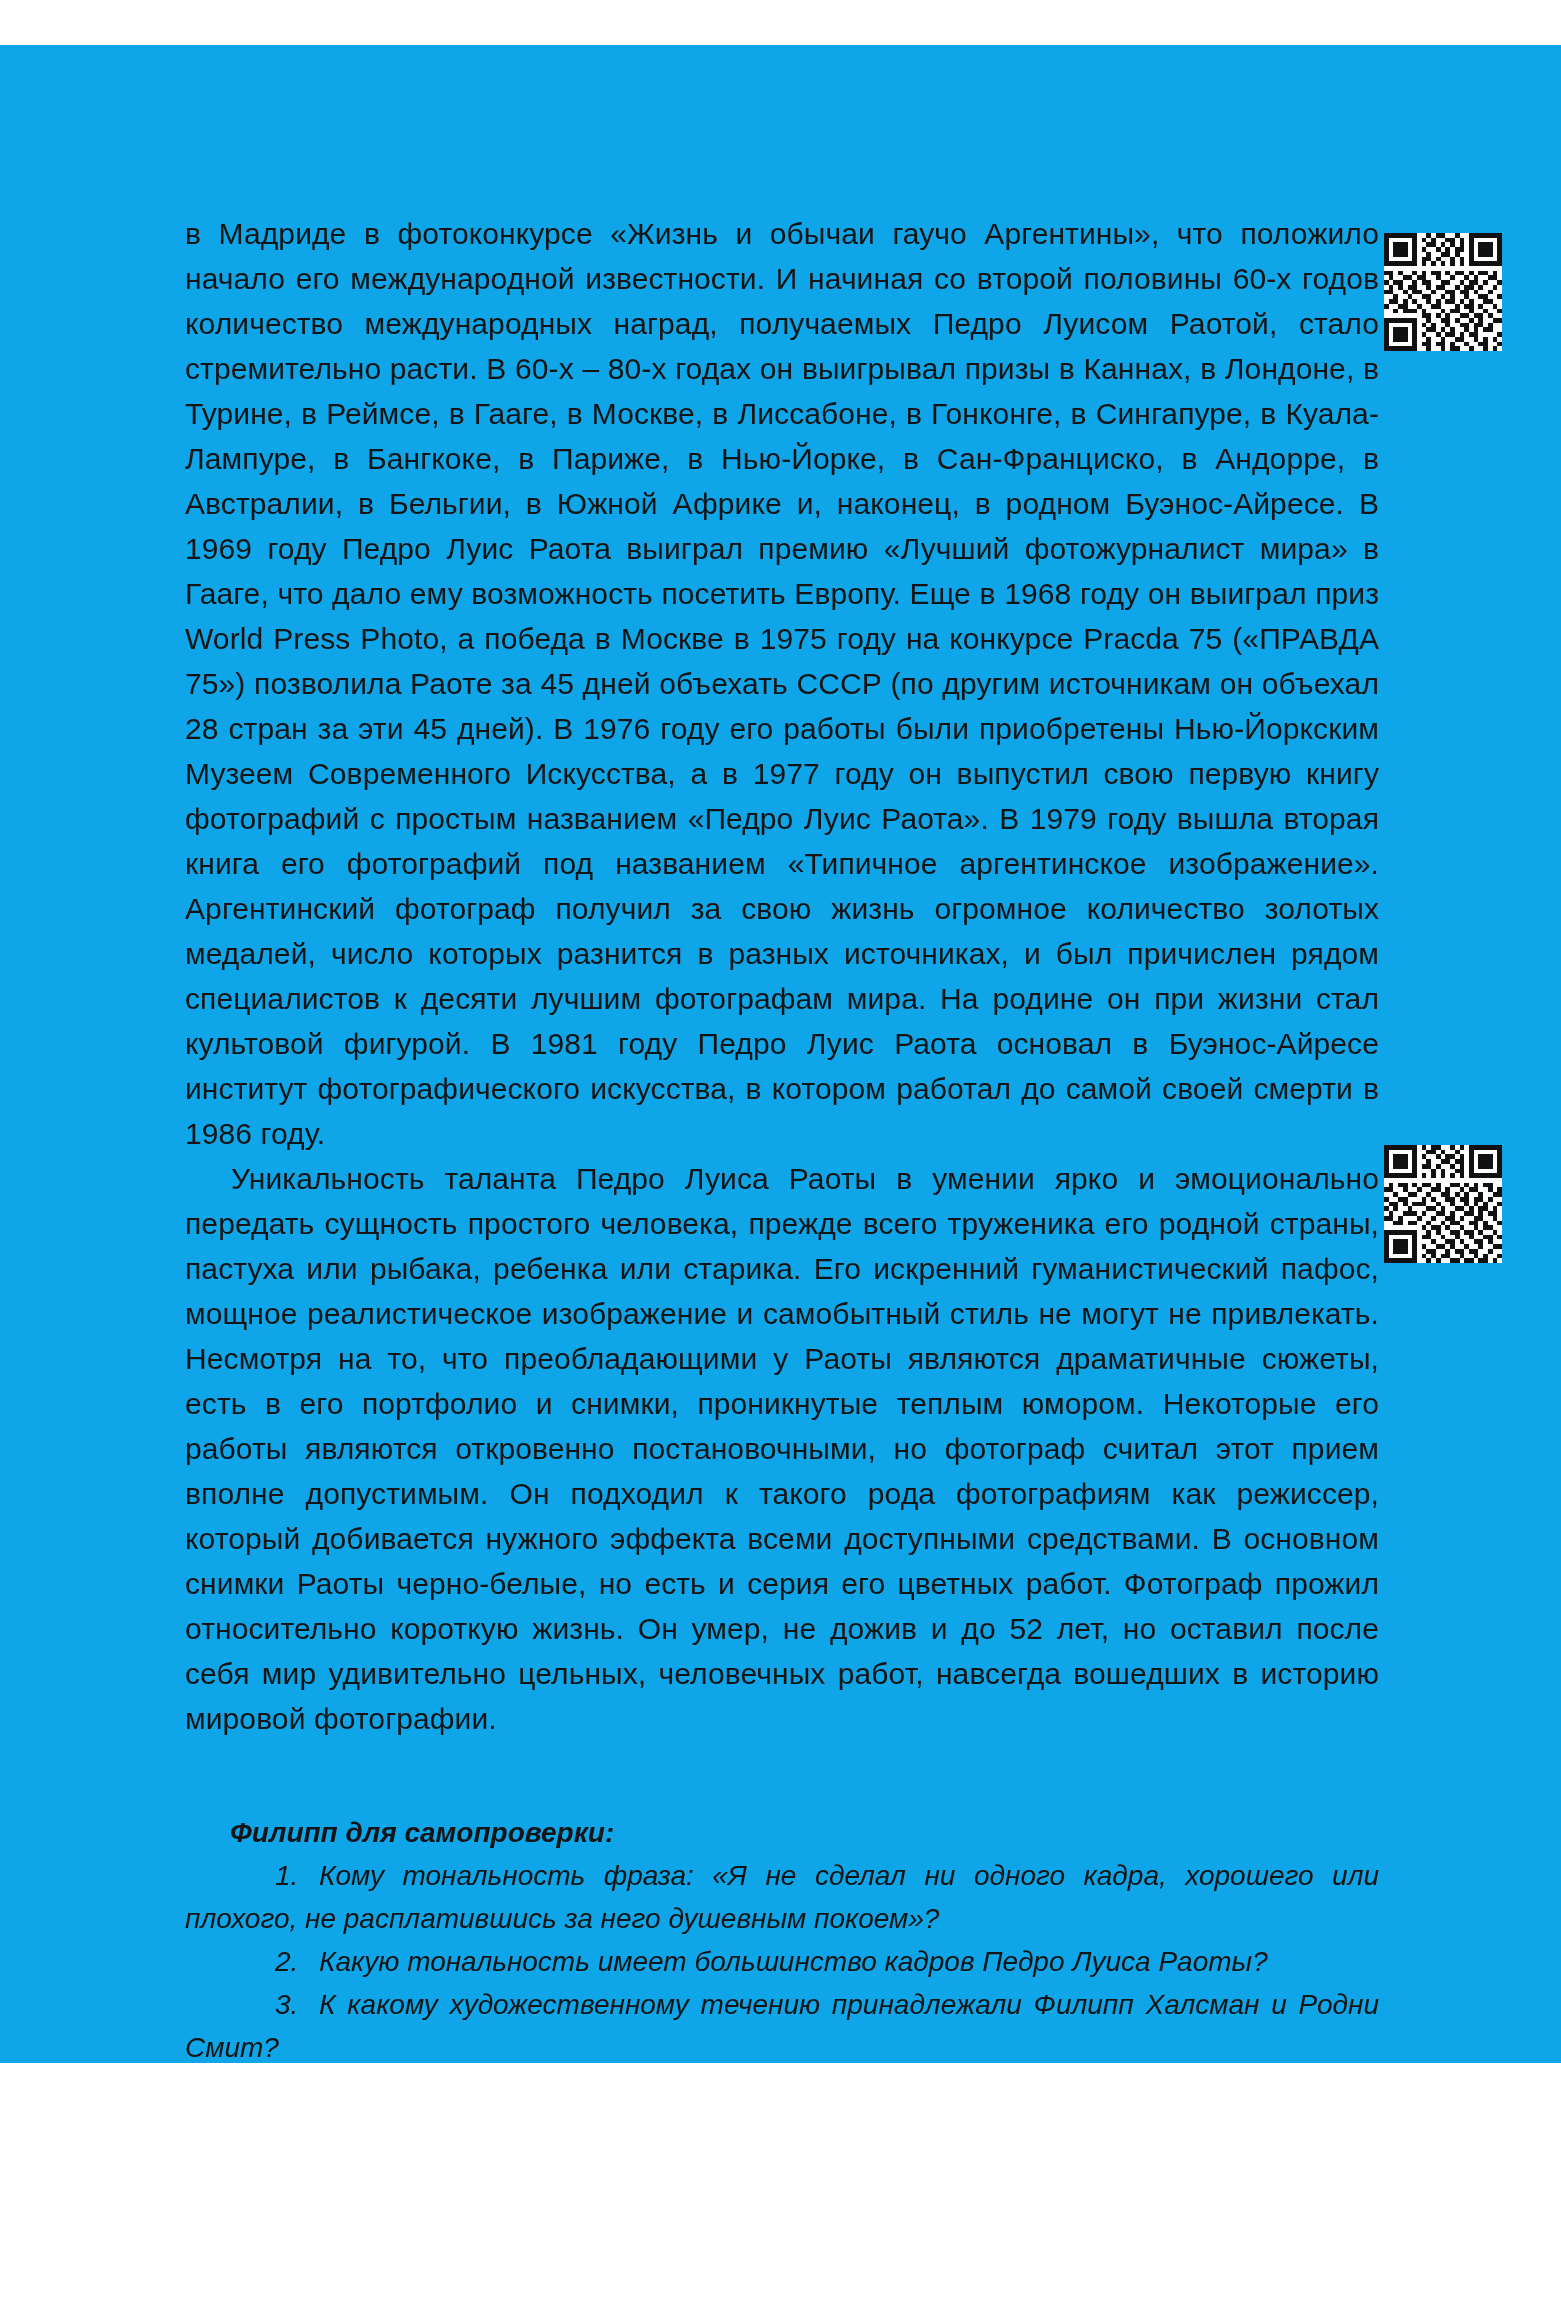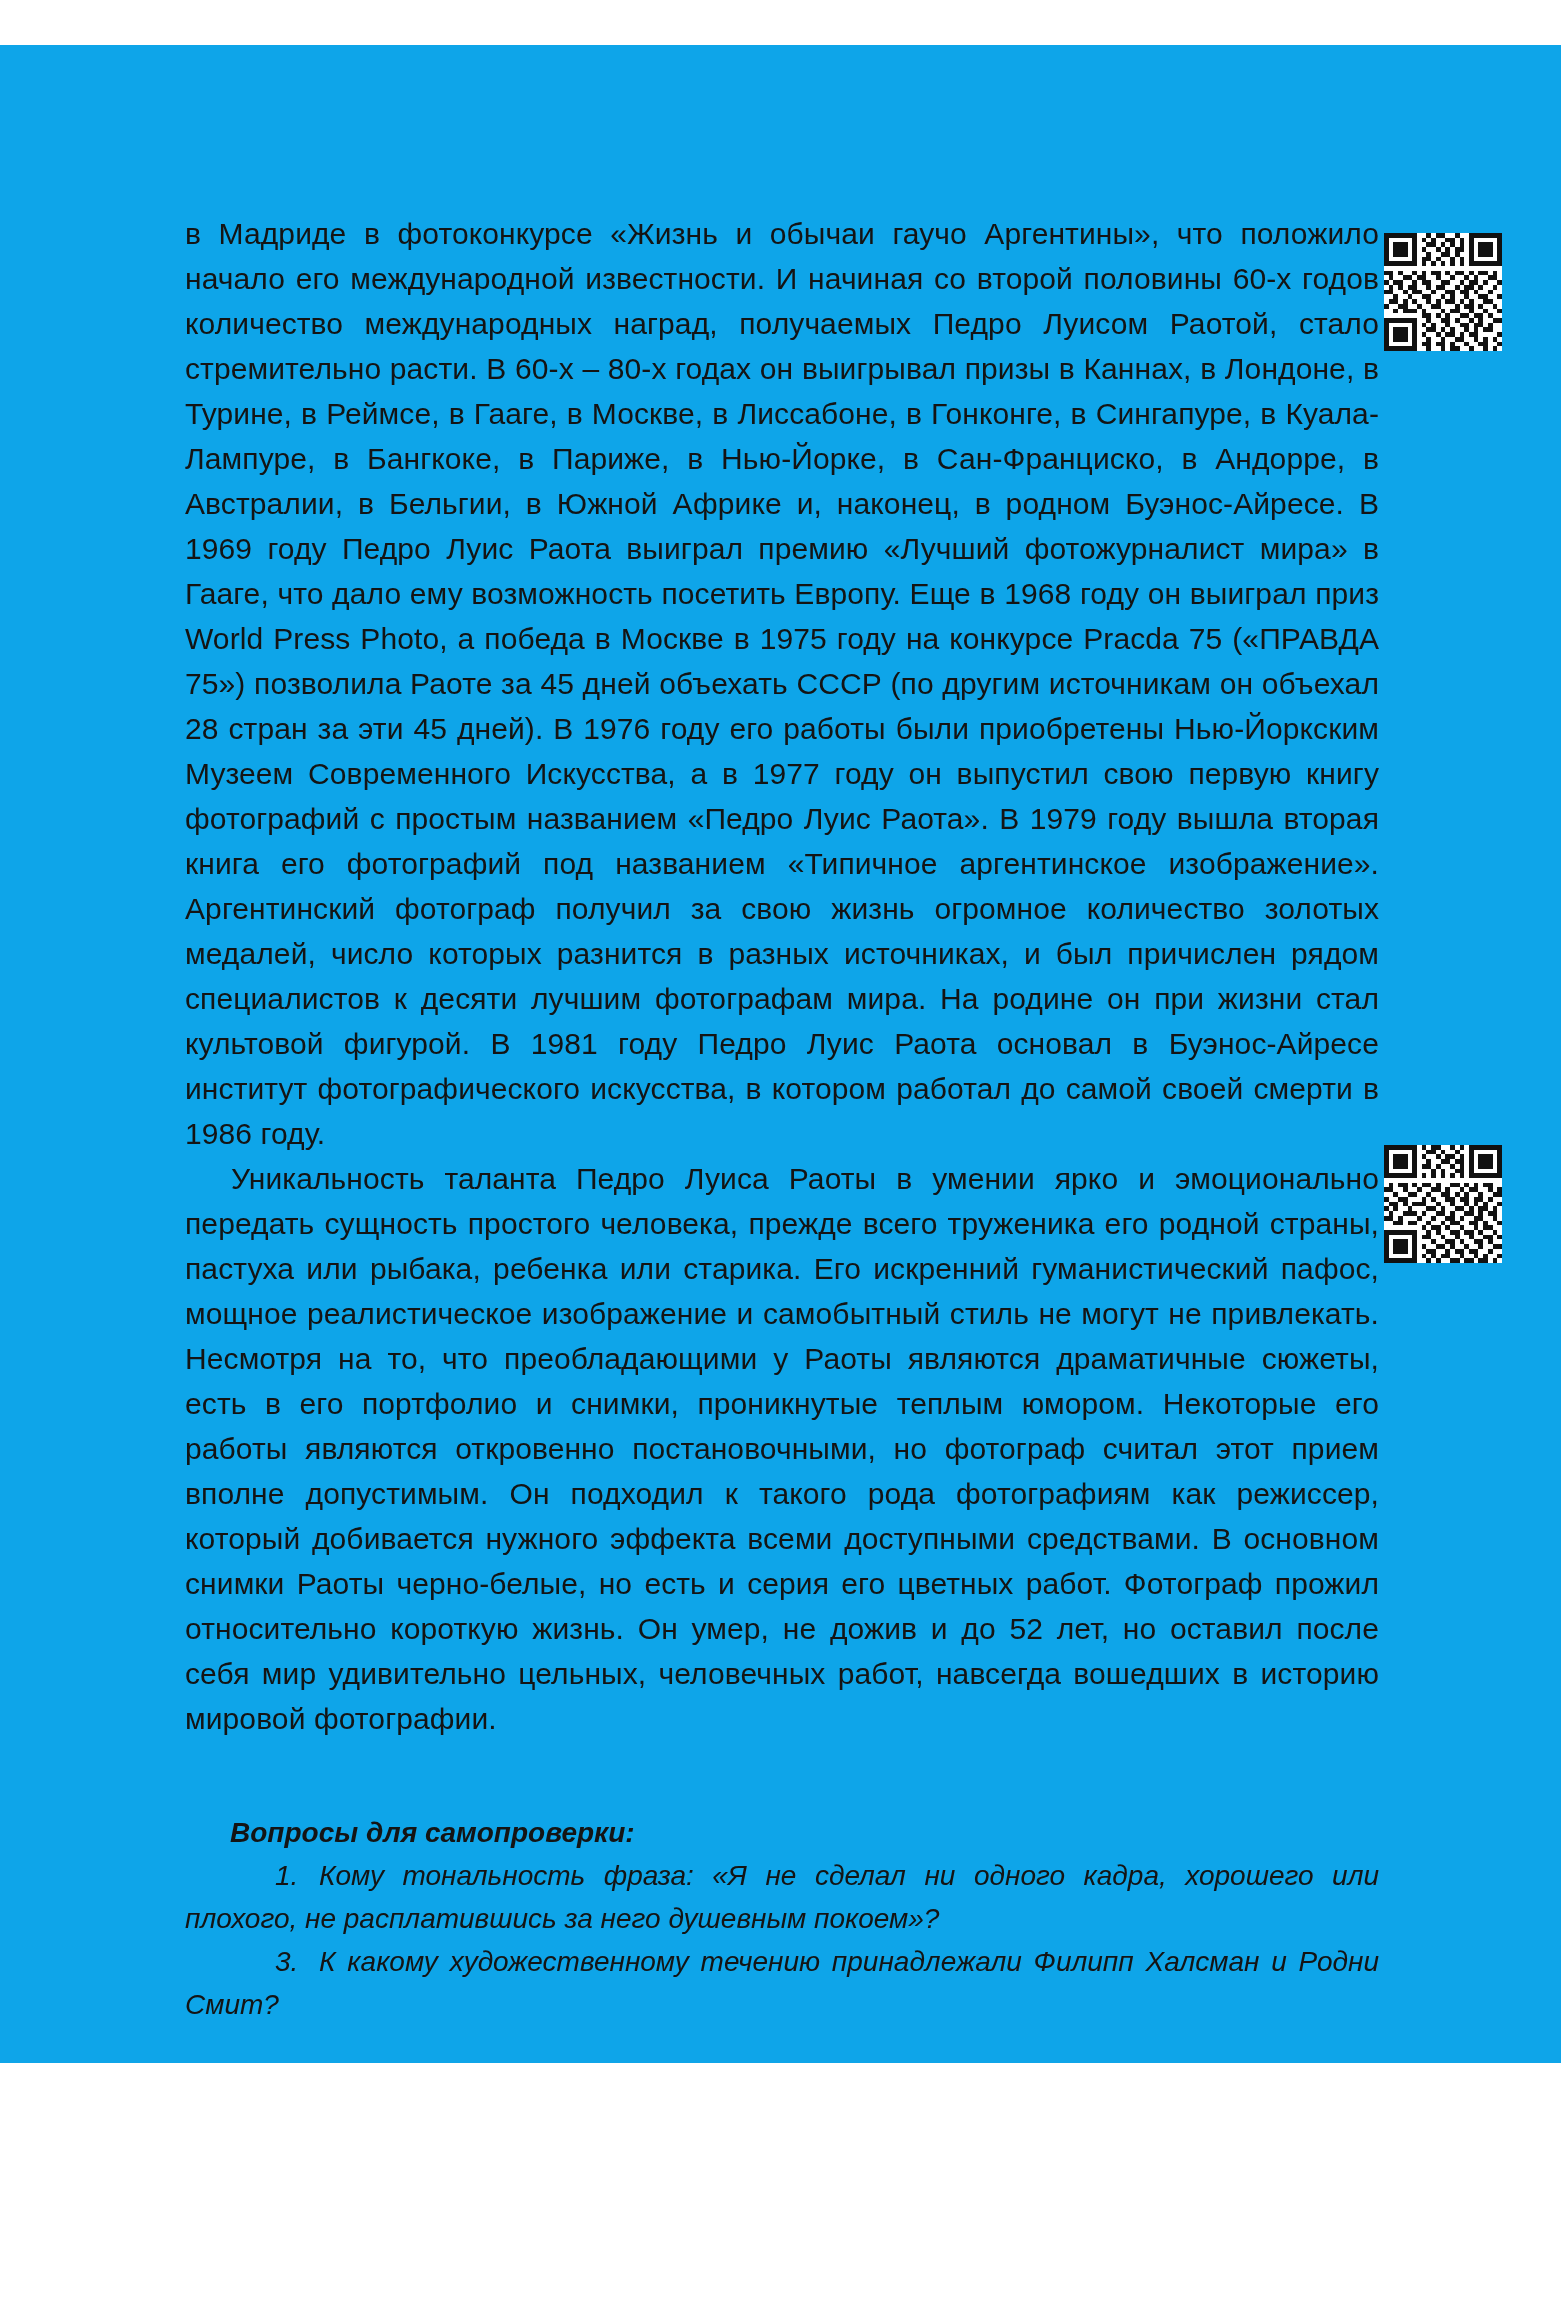--- a/index.html
+++ b/index.html
@@ -106,26 +106,29 @@
 
 <div class="page">
 
   <div class="content">
 
     <p class="para">в Мадриде в фотоконкурсе «Жизнь и обычаи гаучо Аргентины», что положило начало его международной известности. И начиная со второй половины 60-х годов количество международных наград, получаемых Педро Луисом Раотой, стало стремительно расти. В 60-х – 80-х годах он выигрывал призы в Каннах, в Лондоне, в Турине, в Реймсе, в Гааге, в Москве, в Лиссабоне, в Гонконге, в Сингапуре, в Куала-Лампуре, в Бангкоке, в Париже, в Нью-Йорке, в Сан-Франциско, в Андорре, в Австралии, в Бельгии, в Южной Африке и, наконец, в родном Буэнос-Айресе. В 1969 году Педро Луис Раота выиграл премию «Лучший фотожурналист мира» в Гааге, что дало ему возможность посетить Европу. Еще в 1968 году он выиграл приз World Press Photo, а победа в Москве в 1975 году на конкурсе Pracda 75 («ПРАВДА 75») позволила Раоте за 45 дней объехать СССР (по другим источникам он объехал 28 стран за эти 45 дней). В 1976 году его работы были приобретены Нью-Йоркским Музеем Современного Искусства, а в 1977 году он выпустил свою первую книгу фотографий с простым названием «Педро Луис Раота». В 1979 году вышла вторая книга его фотографий под названием «Типичное аргентинское изображение». Аргентинский фотограф получил за свою жизнь огромное количество золотых медалей, число которых разнится в разных источниках, и был причислен рядом специалистов к десяти лучшим фотографам мира. На родине он при жизни стал культовой фигурой. В 1981 году Педро Луис Раота основал в Буэнос-Айресе институт фотографического искусства, в котором работал до самой своей смерти в 1986 году.</p>
 
     <p class="para indent">Уникальность таланта Педро Луиса Раоты в умении ярко и эмоционально передать сущность простого человека, прежде всего труженика его родной страны, пастуха или рыбака, ребенка или старика. Его искренний гуманистический пафос, мощное реалистическое изображение и самобытный стиль не могут не привлекать. Несмотря на то, что преобладающими у Раоты являются драматичные сюжеты, есть в его портфолио и снимки, проникнутые теплым юмором. Некоторые его работы являются откровенно постановочными, но фотограф считал этот прием вполне допустимым. Он подходил к такого рода фотографиям как режиссер, который добивается нужного эффекта всеми доступными средствами. В основном снимки Раоты черно-белые, но есть и серия его цветных работ. Фотограф прожил относительно короткую жизнь. Он умер, не дожив и до 52 лет, но оставил после себя мир удивительно цельных, человечных работ, навсегда вошедших в историю мировой фотографии.</p>
 
     <div class="questions">
-      <p class="q-heading">Вопросы для самопроверки:</p>
+      <p class="q-heading">Филипп для самопроверки:</p>
 
       <p class="q-item">
         <span class="q-num">1.</span><span>Кому тональность фраза: «Я не сделал ни одного кадра, хорошего или плохого, не расплатившись за него душевным покоем»?</span>
       </p>
 
+      <p class="q-item">
+        <span class="q-num">2.</span><span>Какую тональность имеет большинство кадров Педро Луиса Раоты?</span>
+      </p>
 
       <p class="q-item">
         <span class="q-num">3.</span><span>К какому художественному течению принадлежали Филипп Халсман и Родни Смит?</span>
       </p>
     </div>
   </div>
 
   <div class="qr" id="qr-top">
     <svg viewBox="0 0 25 25" width="118" height="118" shape-rendering="crispEdges" aria-hidden="true">
       <rect width="25" height="25" fill="#ffffff"></rect>

